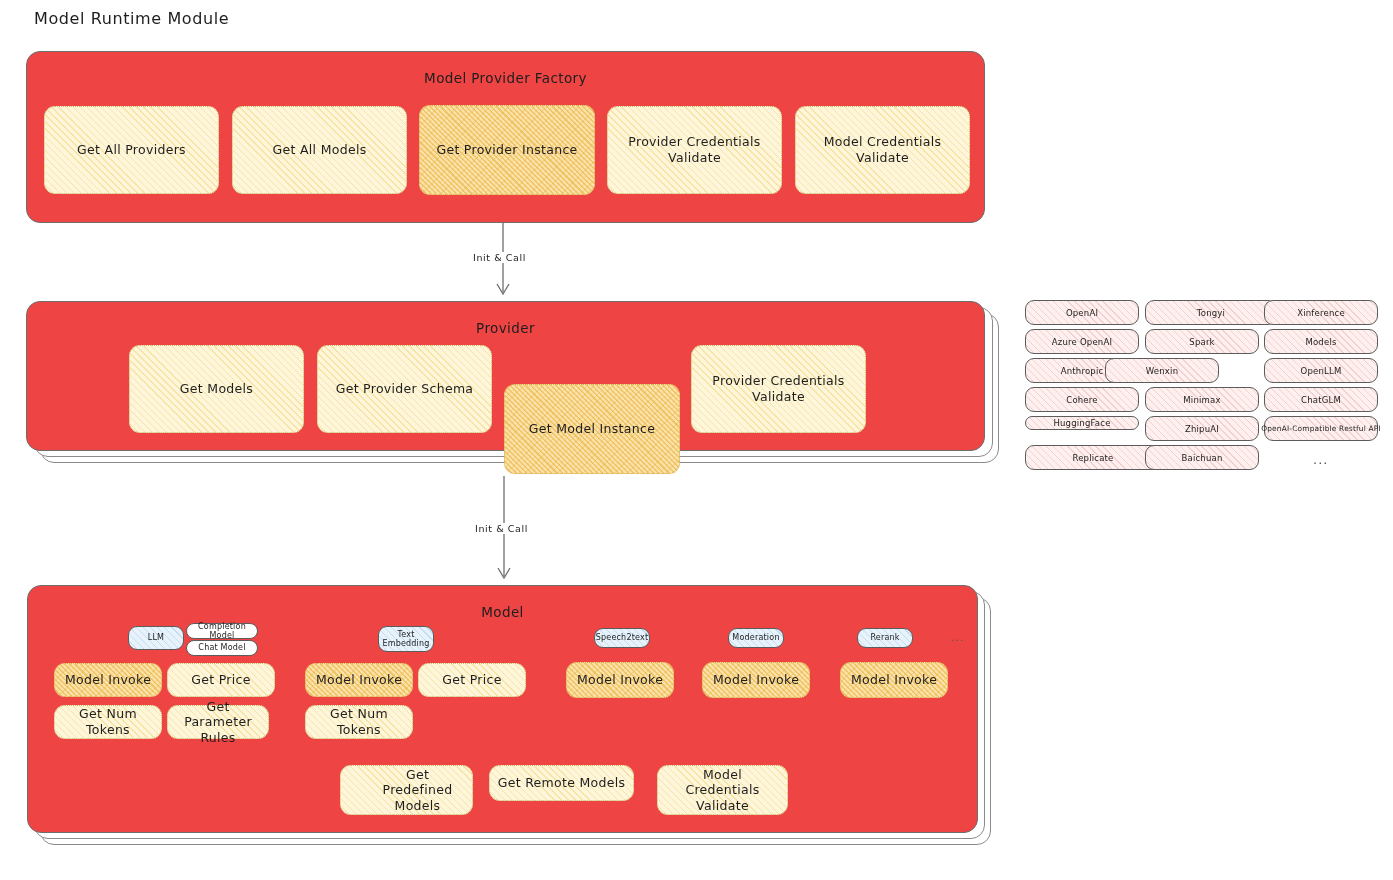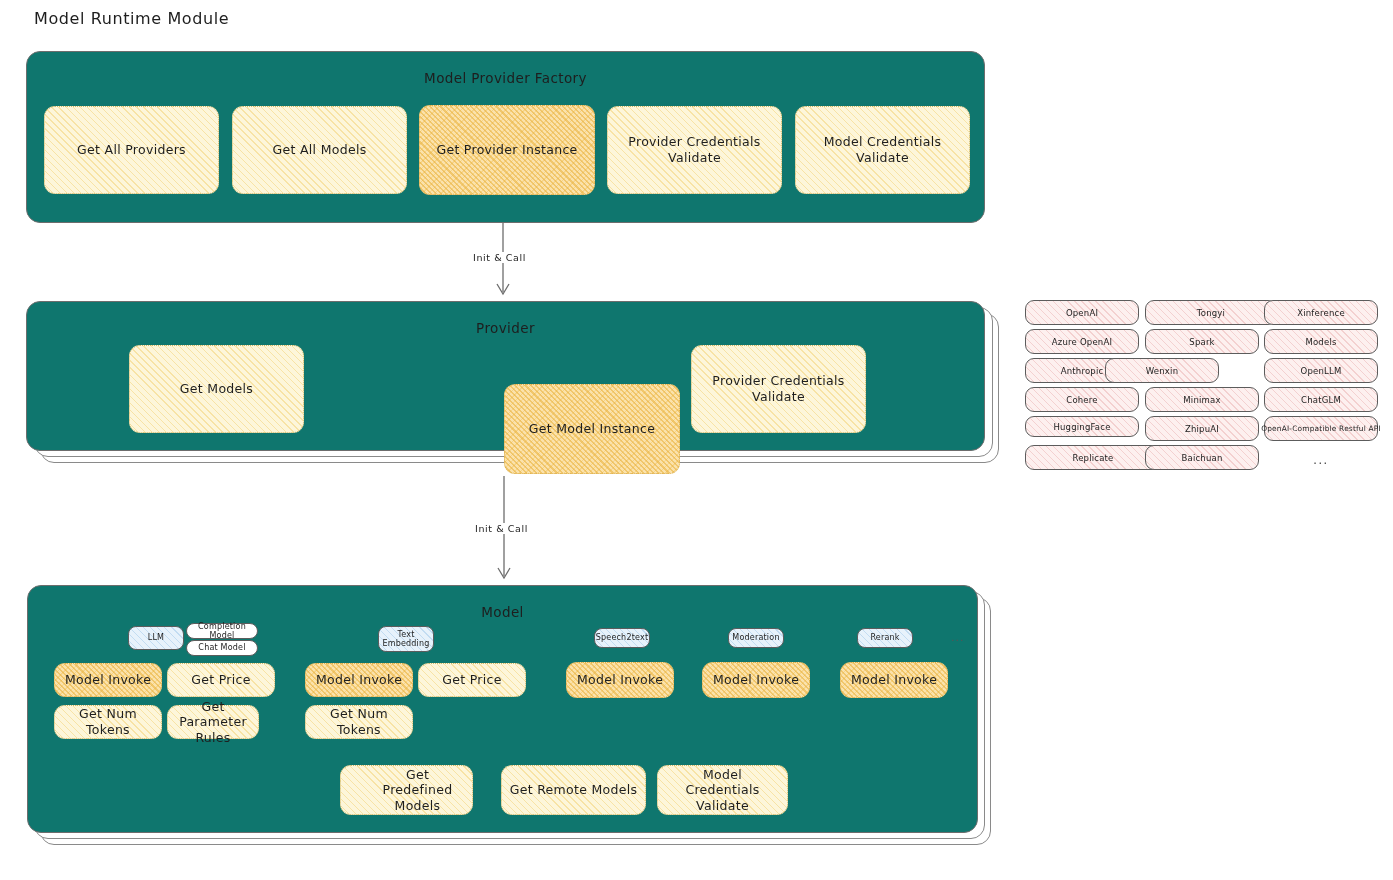--- a/index.html
+++ b/index.html
@@ -29,21 +29,21 @@
     color: #1e1e1e;
     white-space: nowrap;
   }
 
   
   .container {
     position: absolute;
     box-sizing: border-box;
     border: 1.3px solid #6d6d6d;
     border-radius: 14px;
-    background: #0f766e;
+    background: #ef4444;
   }
   .container .ctitle {
     position: absolute;
     left: 0;
     right: 0;
     top: 18px;
     text-align: center;
     font-size: 13.5px;
     letter-spacing: .4px;
     color: #1e1e1e;
@@ -139,20 +139,21 @@
     padding: 0 3px;
   }
   .badge.blue {
     background-color: #e7f2fb;
     background-image:
       repeating-linear-gradient(45deg,
         rgba(110,170,220,.30) 0px,
         rgba(110,170,220,.30) 1px,
         rgba(255,255,255,0) 1px,
         rgba(255,255,255,0) 5px);
+    border-radius: 9px;
   }
   .badge.plain { background: #ffffff; }
 
   
   .arrow { position: absolute; }
   .arrow-label {
     position: absolute;
     font-size: 9.5px;
     letter-spacing: .6px;
     color: #1e1e1e;
@@ -190,30 +191,31 @@
     <polyline points="12,62 18,72 24,62" fill="none" stroke="#6d6d6d" stroke-width="1.3"></polyline>
   </svg>
   <div class="arrow-label" style="left:470px; top:252px;">Init &amp; Call</div>
 
   <div class="stack-layer" style="left:40px; top:313px; width:959px; height:150px;"></div>
   <div class="stack-layer" style="left:34px; top:307px; width:959px; height:150px;"></div>
   <div class="container" style="left:26px; top:301px; width:959px; height:150px; z-index:1;">
     <div class="ctitle">Provider</div>
   </div>
   <div class="mbox" style="left:129px; top:345px; width:175px; height:88px; z-index:2;">Get Models</div>
+  <div class="mbox" style="left:317px; top:345px; width:175px; height:88px; z-index:2;">Get Provider Schema</div>
   <div class="mbox hl" style="left:504px; top:344px; width:176px; height:90px; z-index:2;margin-top:40px;">Get Model Instance</div>
   <div class="mbox" style="left:691px; top:345px; width:175px; height:88px; z-index:2;">Provider Credentials Validate</div>
 
   <div>
 
     <div class="chip" style="left:1025px; top:300px; width:114px; height:25px;">OpenAI</div>
     <div class="chip" style="left:1025px; top:329px; width:114px; height:25px;">Azure OpenAI</div>
     <div class="chip" style="left:1025px; top:358px; width:114px; height:25px;">Anthropic</div>
     <div class="chip" style="left:1025px; top:387px; width:114px; height:25px;">Cohere</div>
-    <div class="chip" style="left:1025px; top:416px; width:114px; height:21px;">HuggingFace</div>
+    <div class="chip" style="left:1025px; top:416px; width:114px; height:14px;">HuggingFace</div>
     <div class="chip" style="left:1025px; top:445px; width:136px; height:25px;">Replicate</div>
 
     <div class="chip" style="left:1145px; top:300px; width:132px; height:25px;">Tongyi</div>
     <div class="chip" style="left:1145px; top:329px; width:114px; height:25px;">Spark</div>
     <div class="chip" style="left:1105px; top:358px; width:114px; height:25px;">Wenxin</div>
     <div class="chip" style="left:1145px; top:387px; width:114px; height:25px;">Minimax</div>
     <div class="chip" style="left:1145px; top:416px; width:114px; height:25px;">ZhipuAI</div>
     <div class="chip" style="left:1145px; top:445px; width:114px; height:25px;">Baichuan</div>
 
     <div class="chip" style="left:1264px; top:300px; width:114px; height:25px;">Xinference</div>
@@ -235,36 +237,36 @@
   <div class="container" style="left:27px; top:585px; width:951px; height:248px; z-index:1;">
     <div class="ctitle">Model</div>
   </div>
 
   <div class="badge blue" style="left:128px; top:626px; width:56px; height:24px; z-index:2;">LLM</div>
   <div class="badge plain" style="left:186px; top:623px; width:72px; height:16px; z-index:2;">Completion Model</div>
   <div class="badge plain" style="left:186px; top:640px; width:72px; height:16px; z-index:2;">Chat Model</div>
   <div class="mbox hl" style="left:54px; top:663px; width:108px; height:34px; z-index:2;">Model Invoke</div>
   <div class="mbox" style="left:167px; top:663px; width:108px; height:34px; z-index:2;">Get Price</div>
   <div class="mbox" style="left:54px; top:705px; width:108px; height:34px; z-index:2;">Get Num Tokens</div>
-  <div class="mbox" style="left:167px; top:705px; width:92px; height:34px; z-index:2;">Get Parameter Rules</div>
+  <div class="mbox" style="left:167px; top:705px; width:102px; height:34px; z-index:2;">Get Parameter Rules</div>
 
   <div class="badge blue" style="left:378px; top:626px; width:56px; height:26px; z-index:2;">Text
 Embedding</div>
   <div class="mbox hl" style="left:305px; top:663px; width:108px; height:34px; z-index:2;">Model Invoke</div>
   <div class="mbox" style="left:418px; top:663px; width:108px; height:34px; z-index:2;">Get Price</div>
   <div class="mbox" style="left:305px; top:705px; width:108px; height:34px; z-index:2;">Get Num Tokens</div>
 
   <div class="badge blue" style="left:594px; top:628px; width:56px; height:20px; z-index:2;">Speech2text</div>
   <div class="mbox hl" style="left:566px; top:662px; width:108px; height:36px; z-index:2;">Model Invoke</div>
 
   <div class="badge blue" style="left:728px; top:628px; width:56px; height:20px; z-index:2;">Moderation</div>
   <div class="mbox hl" style="left:702px; top:662px; width:108px; height:36px; z-index:2;">Model Invoke</div>
 
   <div class="badge blue" style="left:857px; top:628px; width:56px; height:20px; z-index:2;">Rerank</div>
   <div class="mbox hl" style="left:840px; top:662px; width:108px; height:36px; z-index:2;">Model Invoke</div>
 
   <div class="ellipsis" style="left:951px; top:631px; z-index:2; font-size:11px;">...</div>
 
   <div class="mbox" style="left:340px; top:765px; width:133px; height:50px; z-index:2;padding-left:28px;">Get Predefined Models</div>
-  <div class="mbox" style="left:501px; top:765px; width:145px; height:50px; z-index:2;">Get Remote Models</div>
+  <div class="mbox" style="left:489px; top:765px; width:145px; height:36px; z-index:2;">Get Remote Models</div>
   <div class="mbox" style="left:657px; top:765px; width:131px; height:50px; z-index:2;">Model Credentials Validate</div>
 
 </div>
 
 </body></html>

